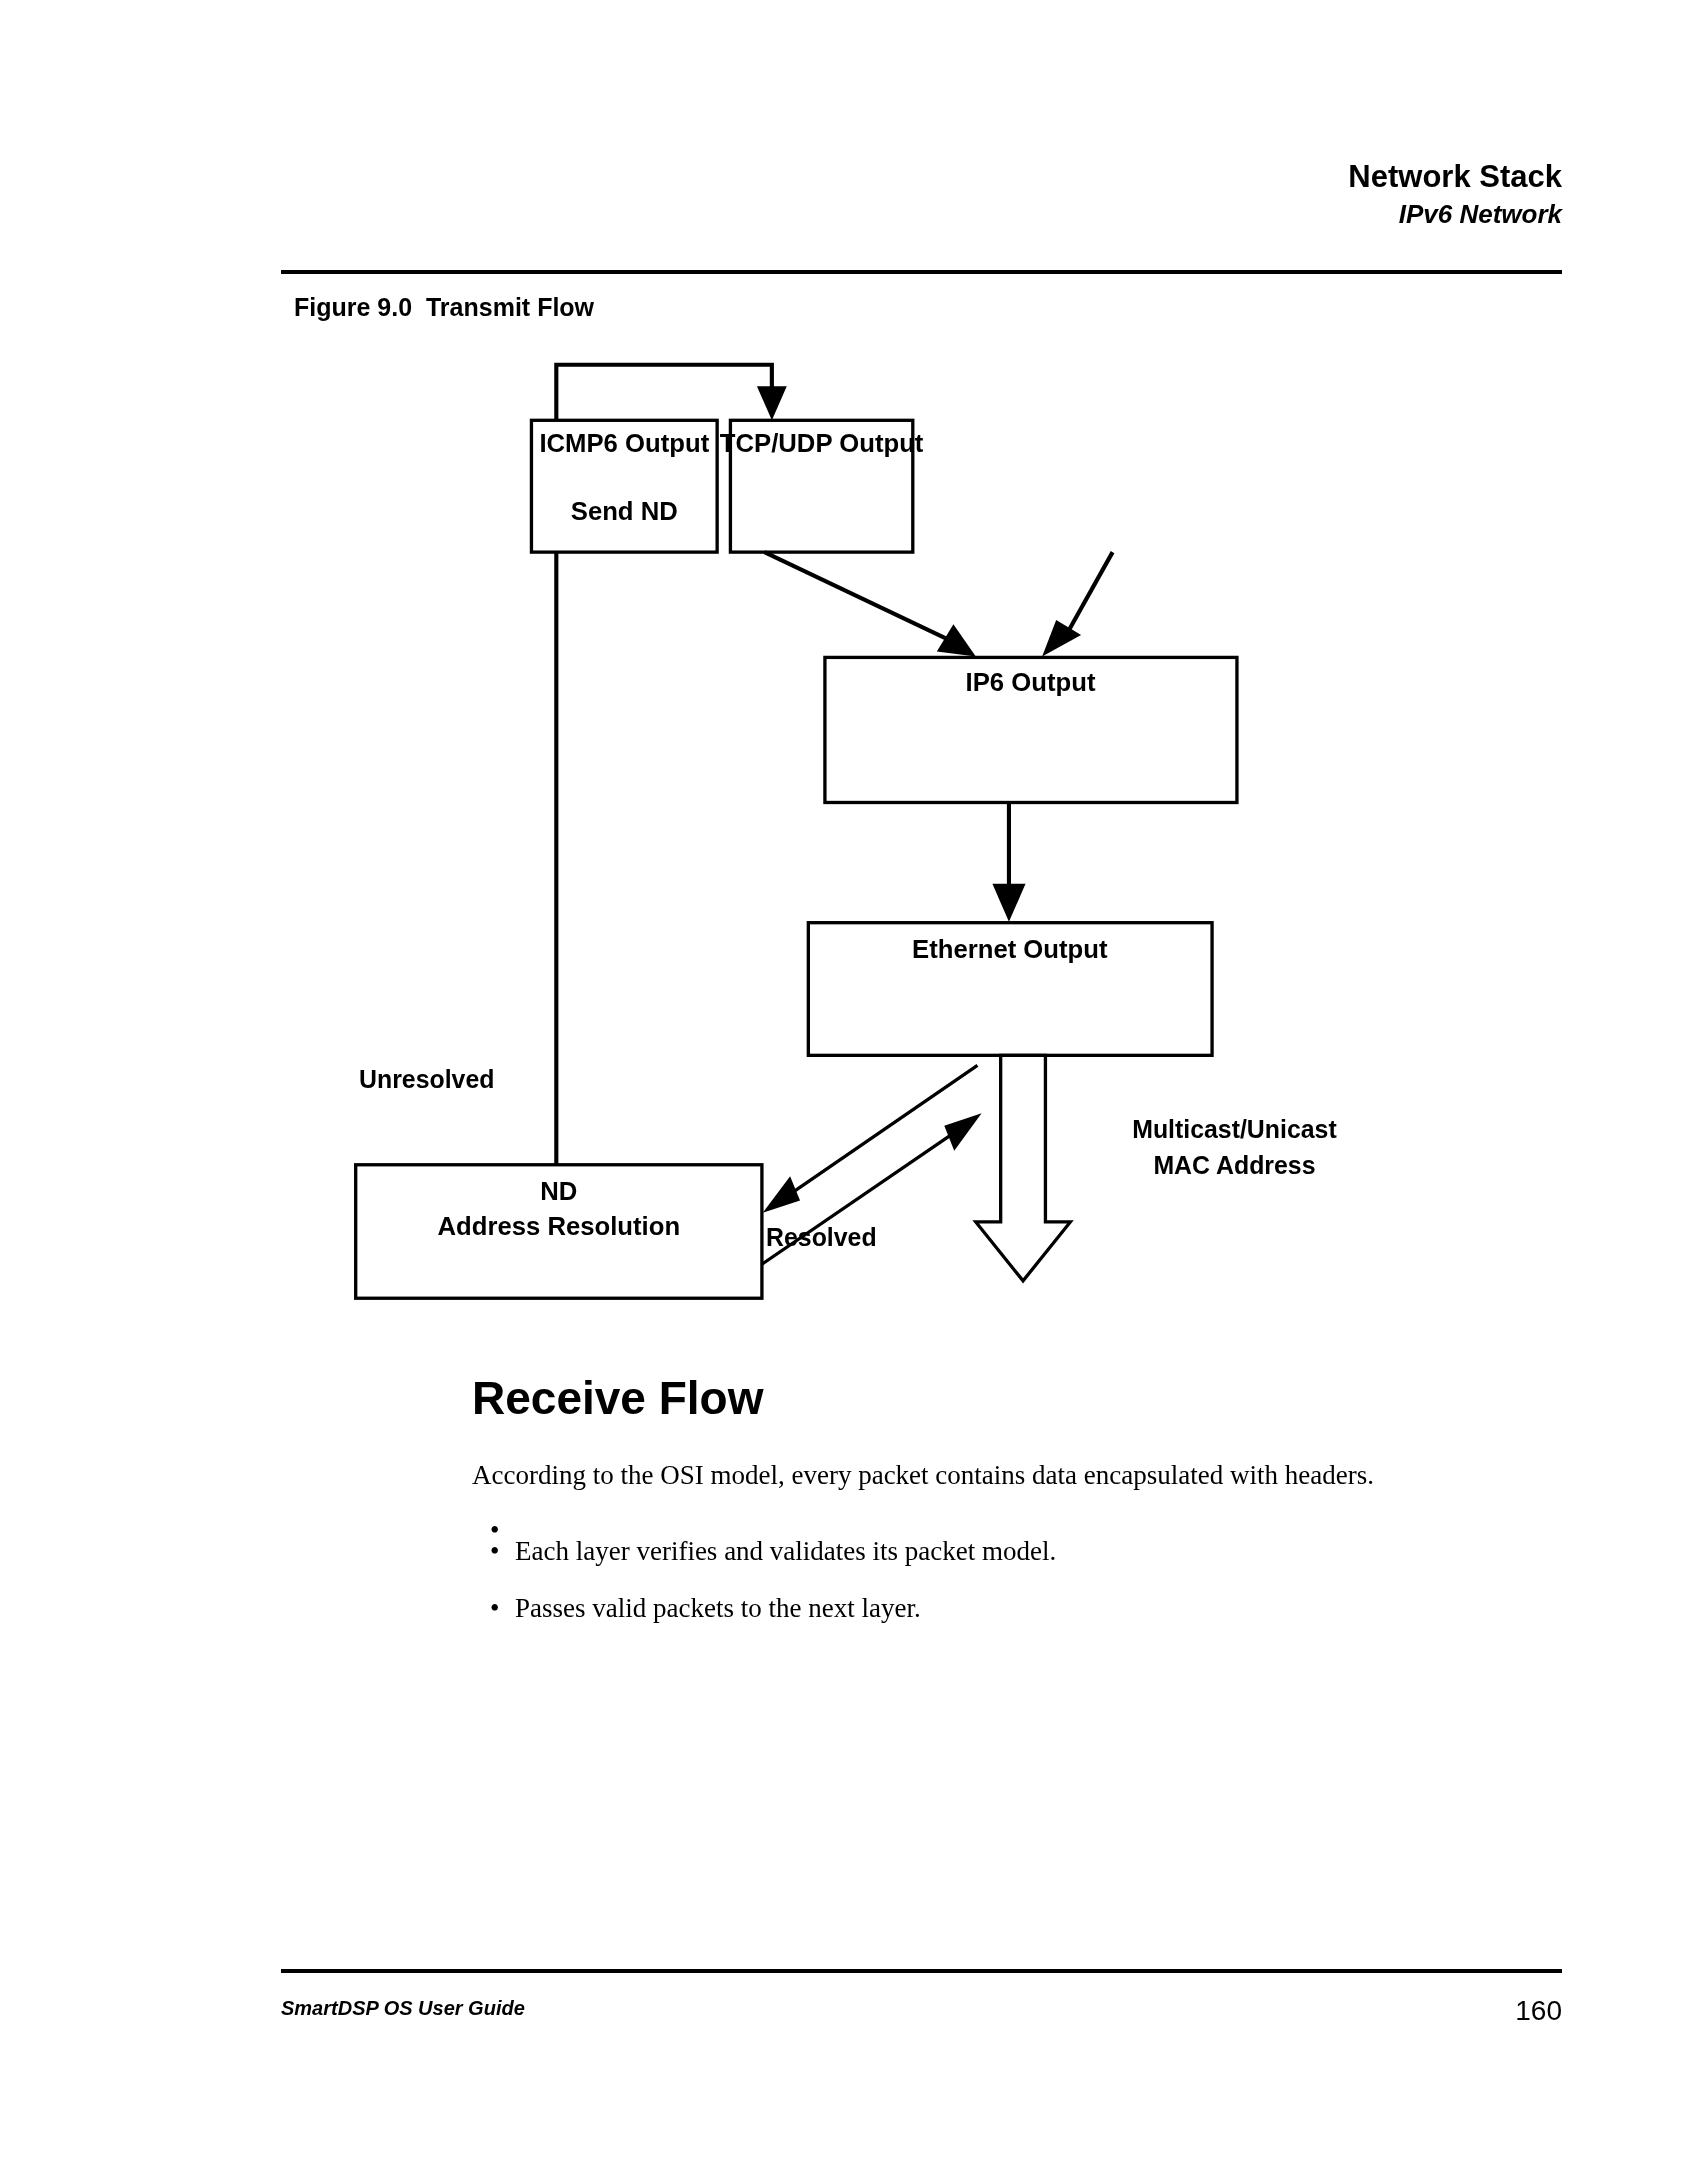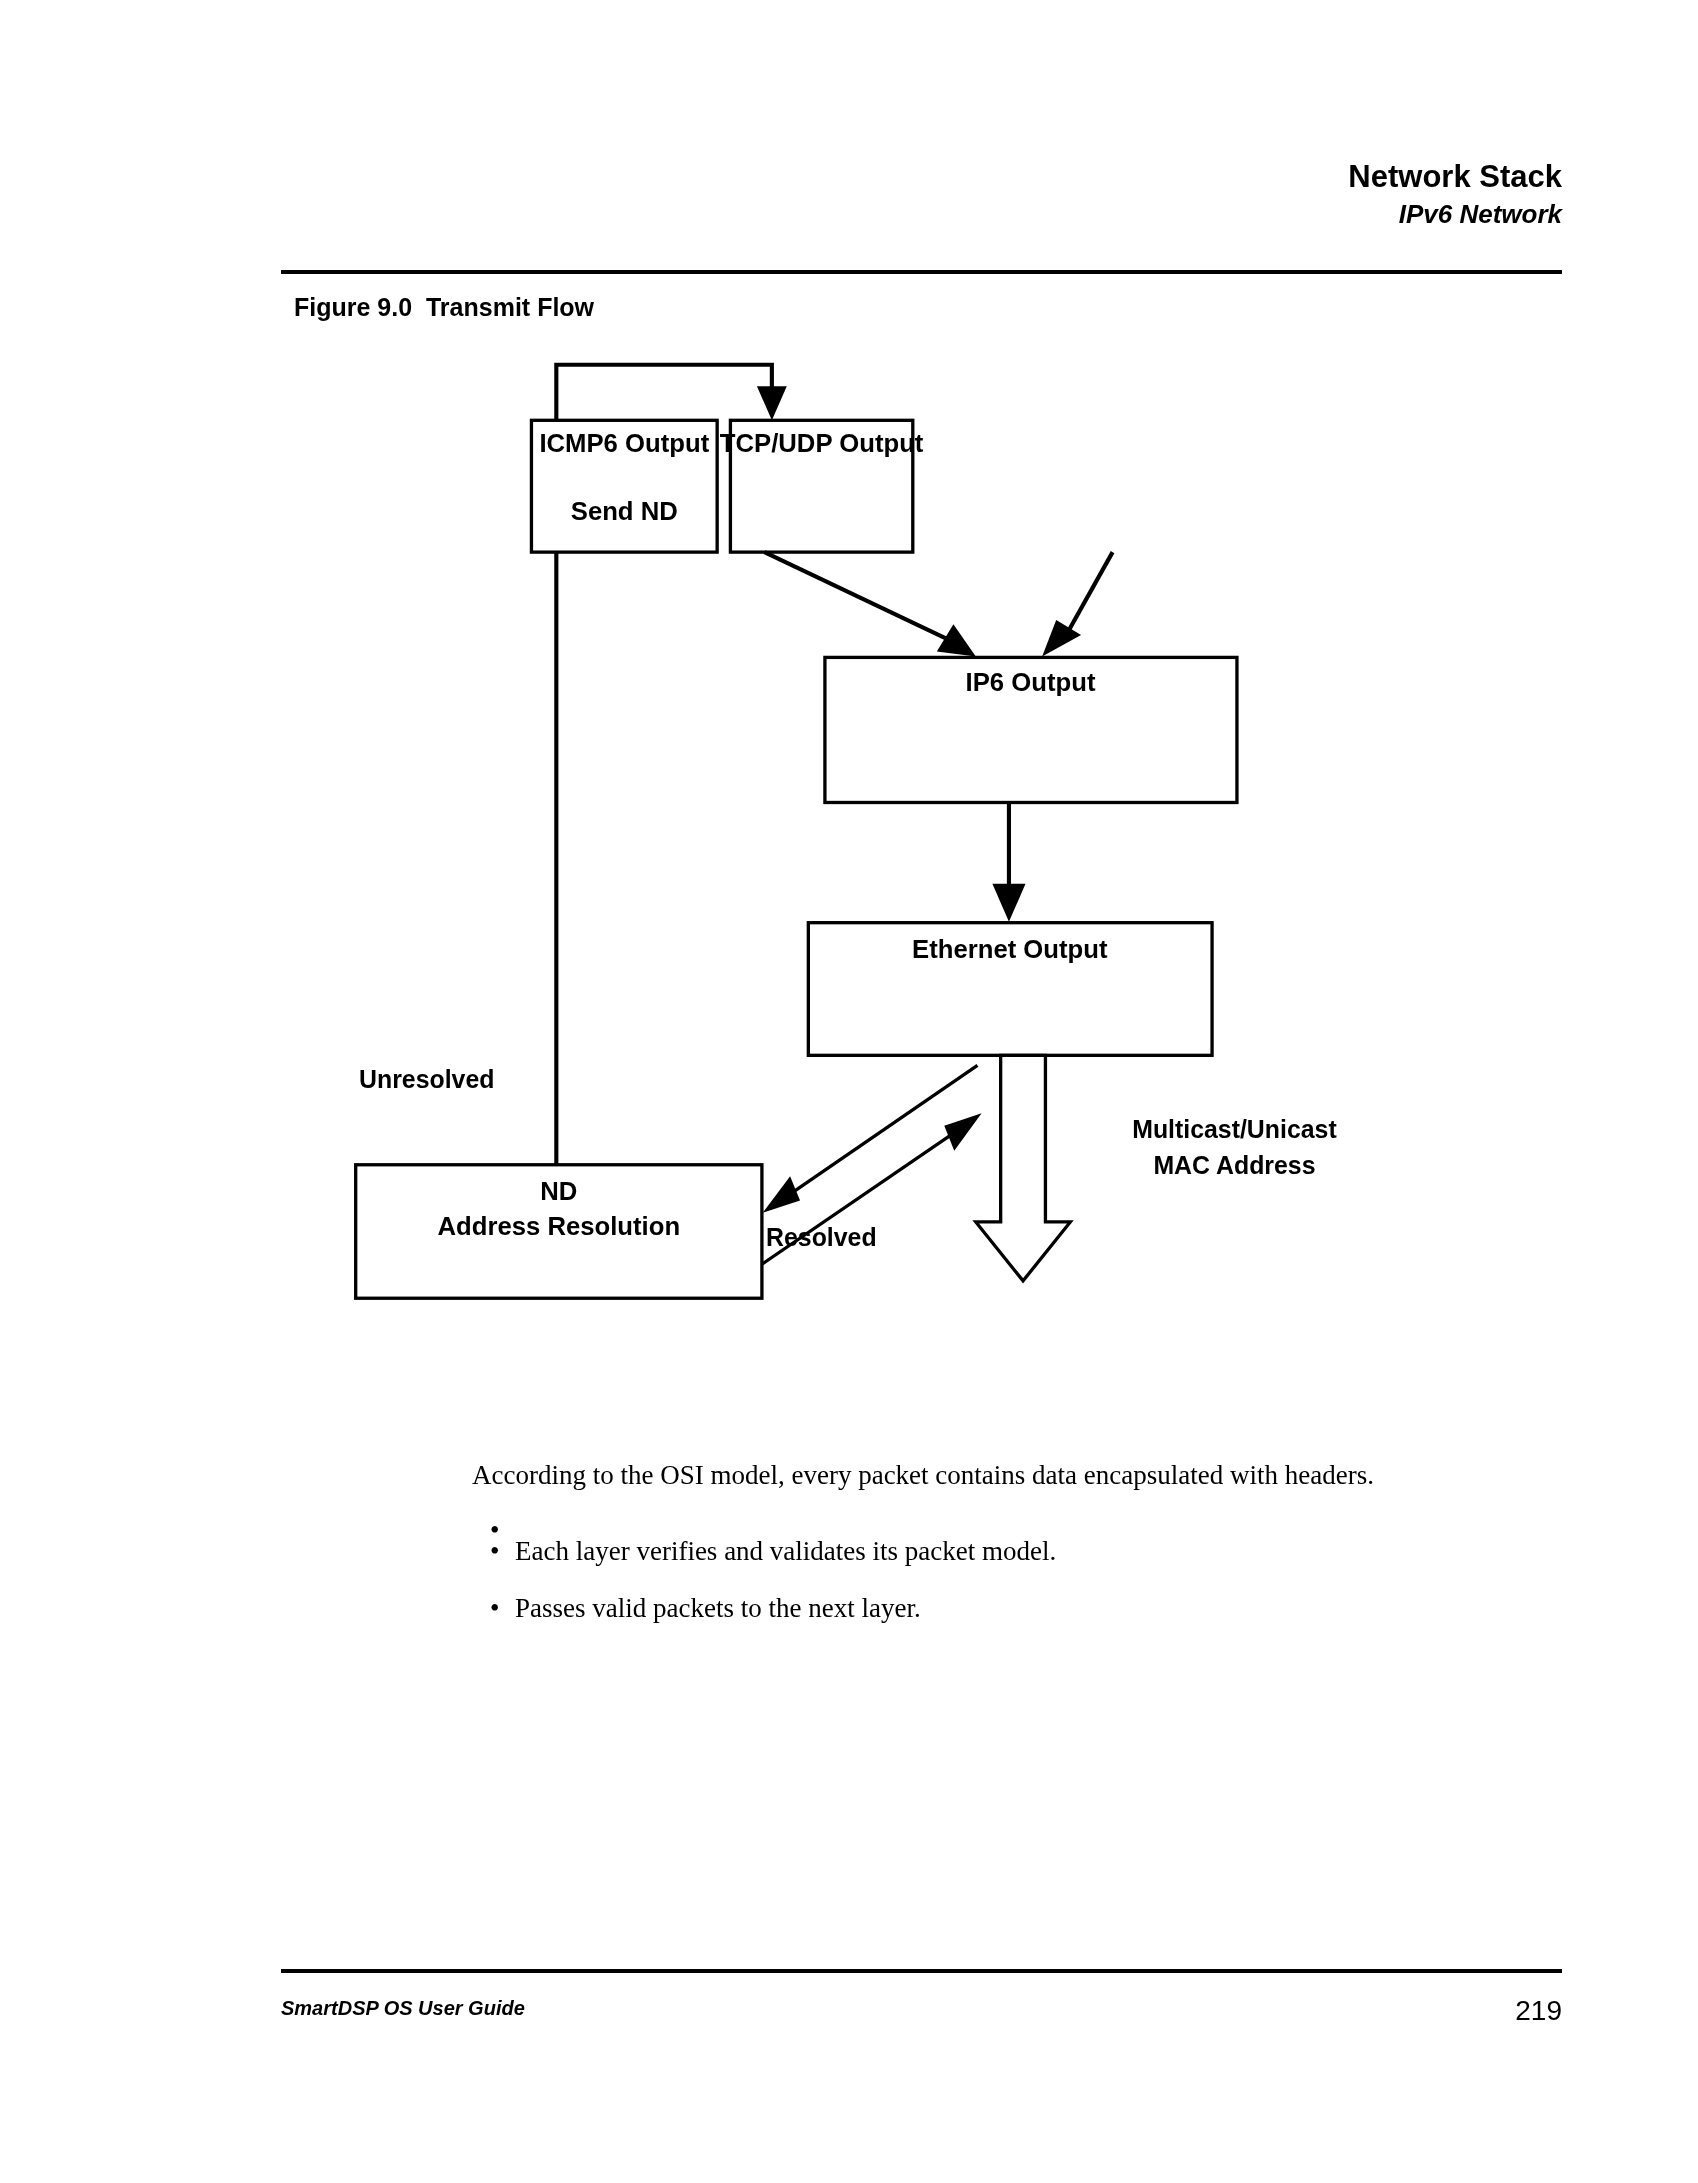--- a/index.html
+++ b/index.html
@@ -235,34 +235,35 @@
       <text class="box-label" x="645" y="1490">Address Resolution</text>
 
       <text class="edge-label" x="404" y="1312" text-anchor="start">Unresolved</text>
       <text class="edge-label" x="895" y="1503" text-anchor="start">Resolved</text>
       <text class="edge-label" x="1460" y="1373" text-anchor="middle">Multicast/Unicast</text>
       <text class="edge-label" x="1460" y="1416" text-anchor="middle">MAC Address</text>
 
     </svg>
   </div>
 
+  <div class="section-heading">Receive Flow</div>
   <div class="body-para">According to the OSI model, every packet contains data encapsulated with headers.</div>
 
   <ul class="bullet-list">
     <li class="bullet-item">
       <span class="bullet-dot">•</span>
     </li>
     <li class="bullet-item">
       <span class="bullet-dot">•</span>
       <span>Each layer verifies and validates its packet model.</span>
     </li>
     <li class="bullet-item">
       <span class="bullet-dot">•</span>
       <span>Passes valid packets to the next layer.</span>
     </li>
   </ul>
 
   <div class="rule-bottom"></div>
   <div class="footer-left">SmartDSP OS User Guide</div>
-  <div class="footer-right">219</div>
+  <div class="footer-right">160</div>
 
 </div>
 
 
 </body></html>

